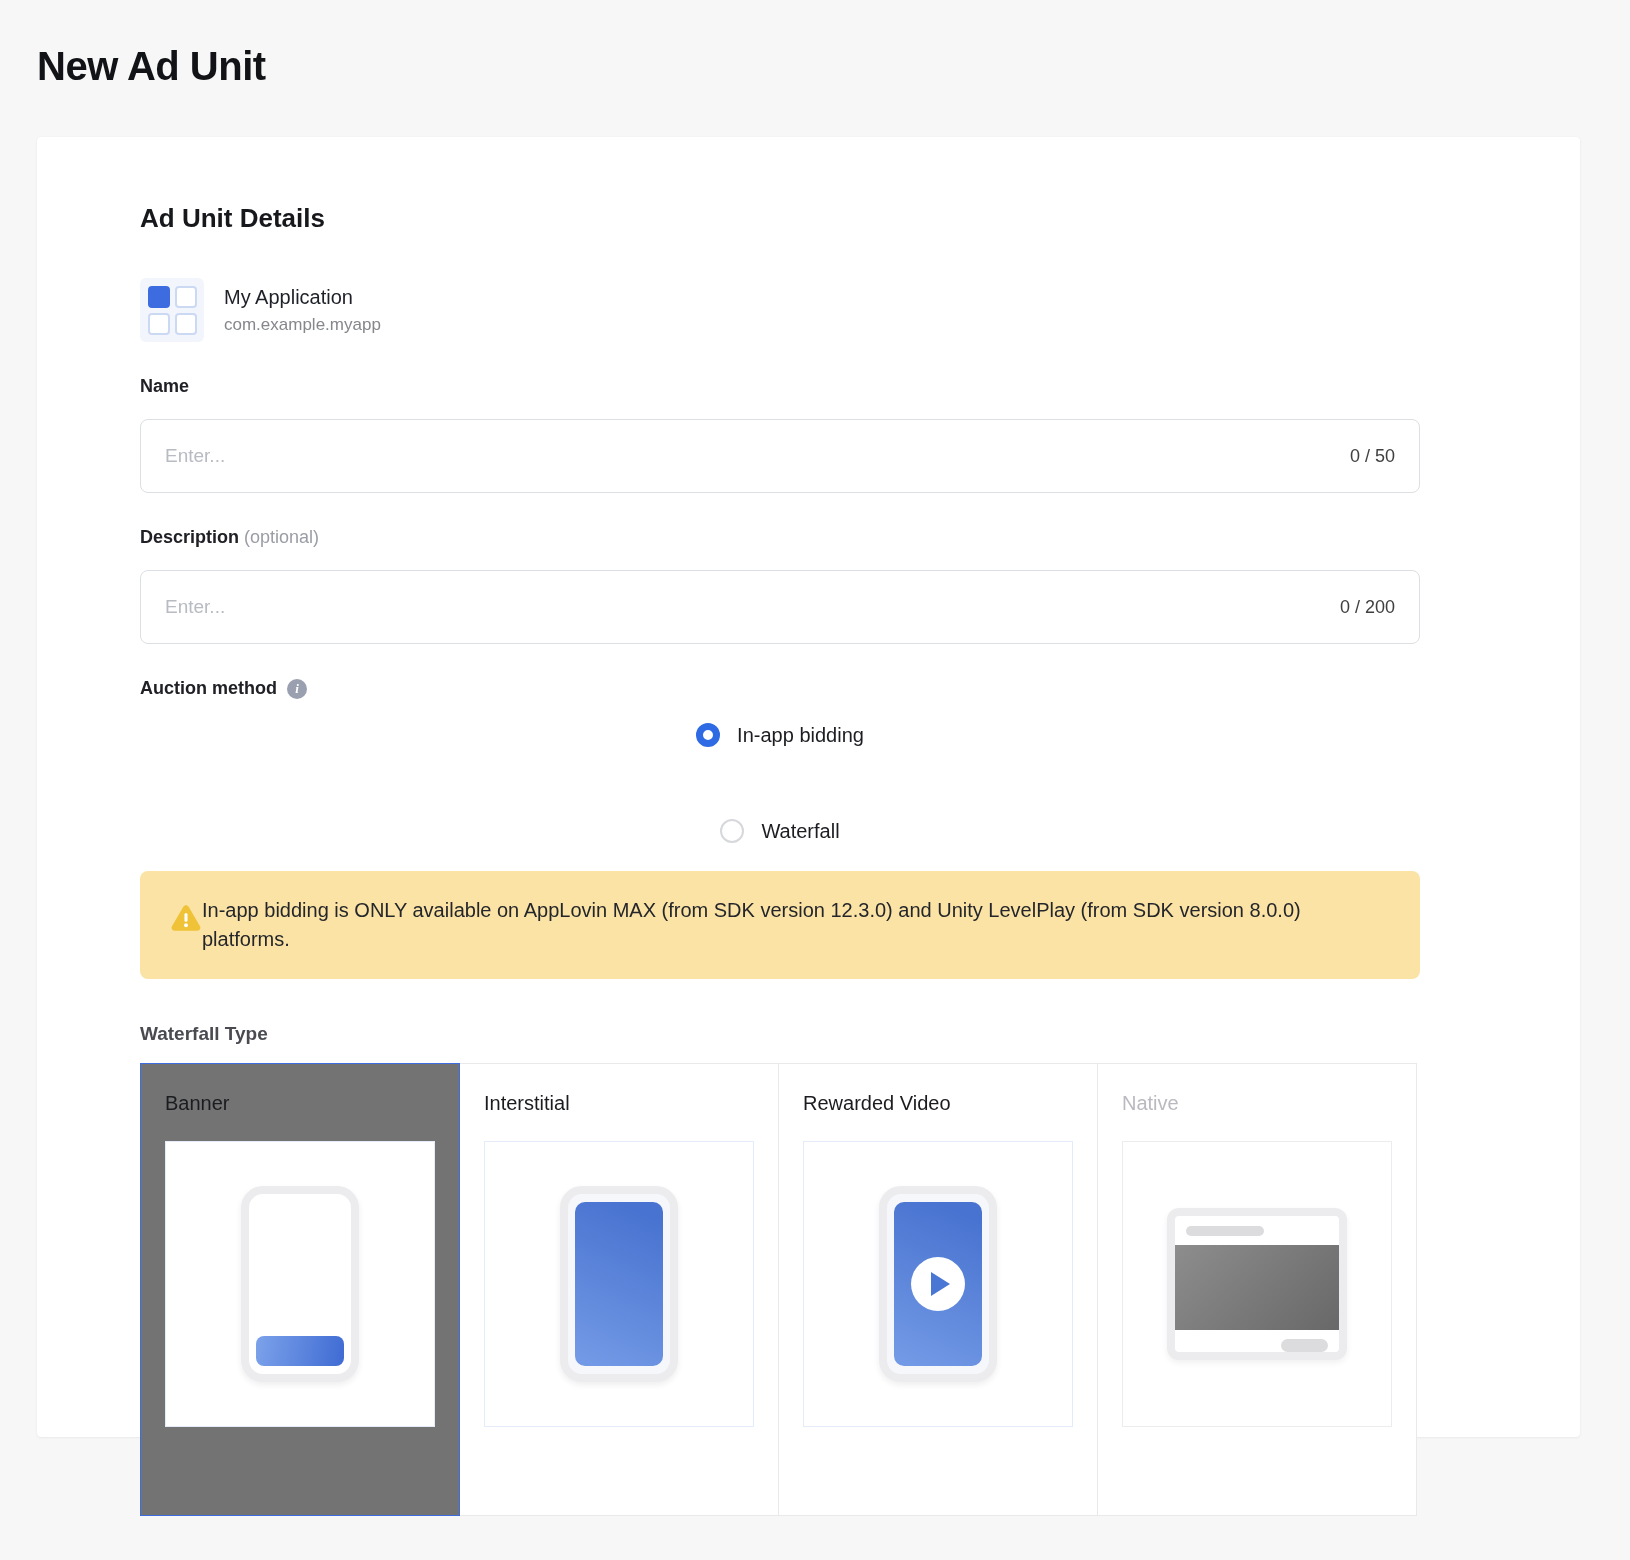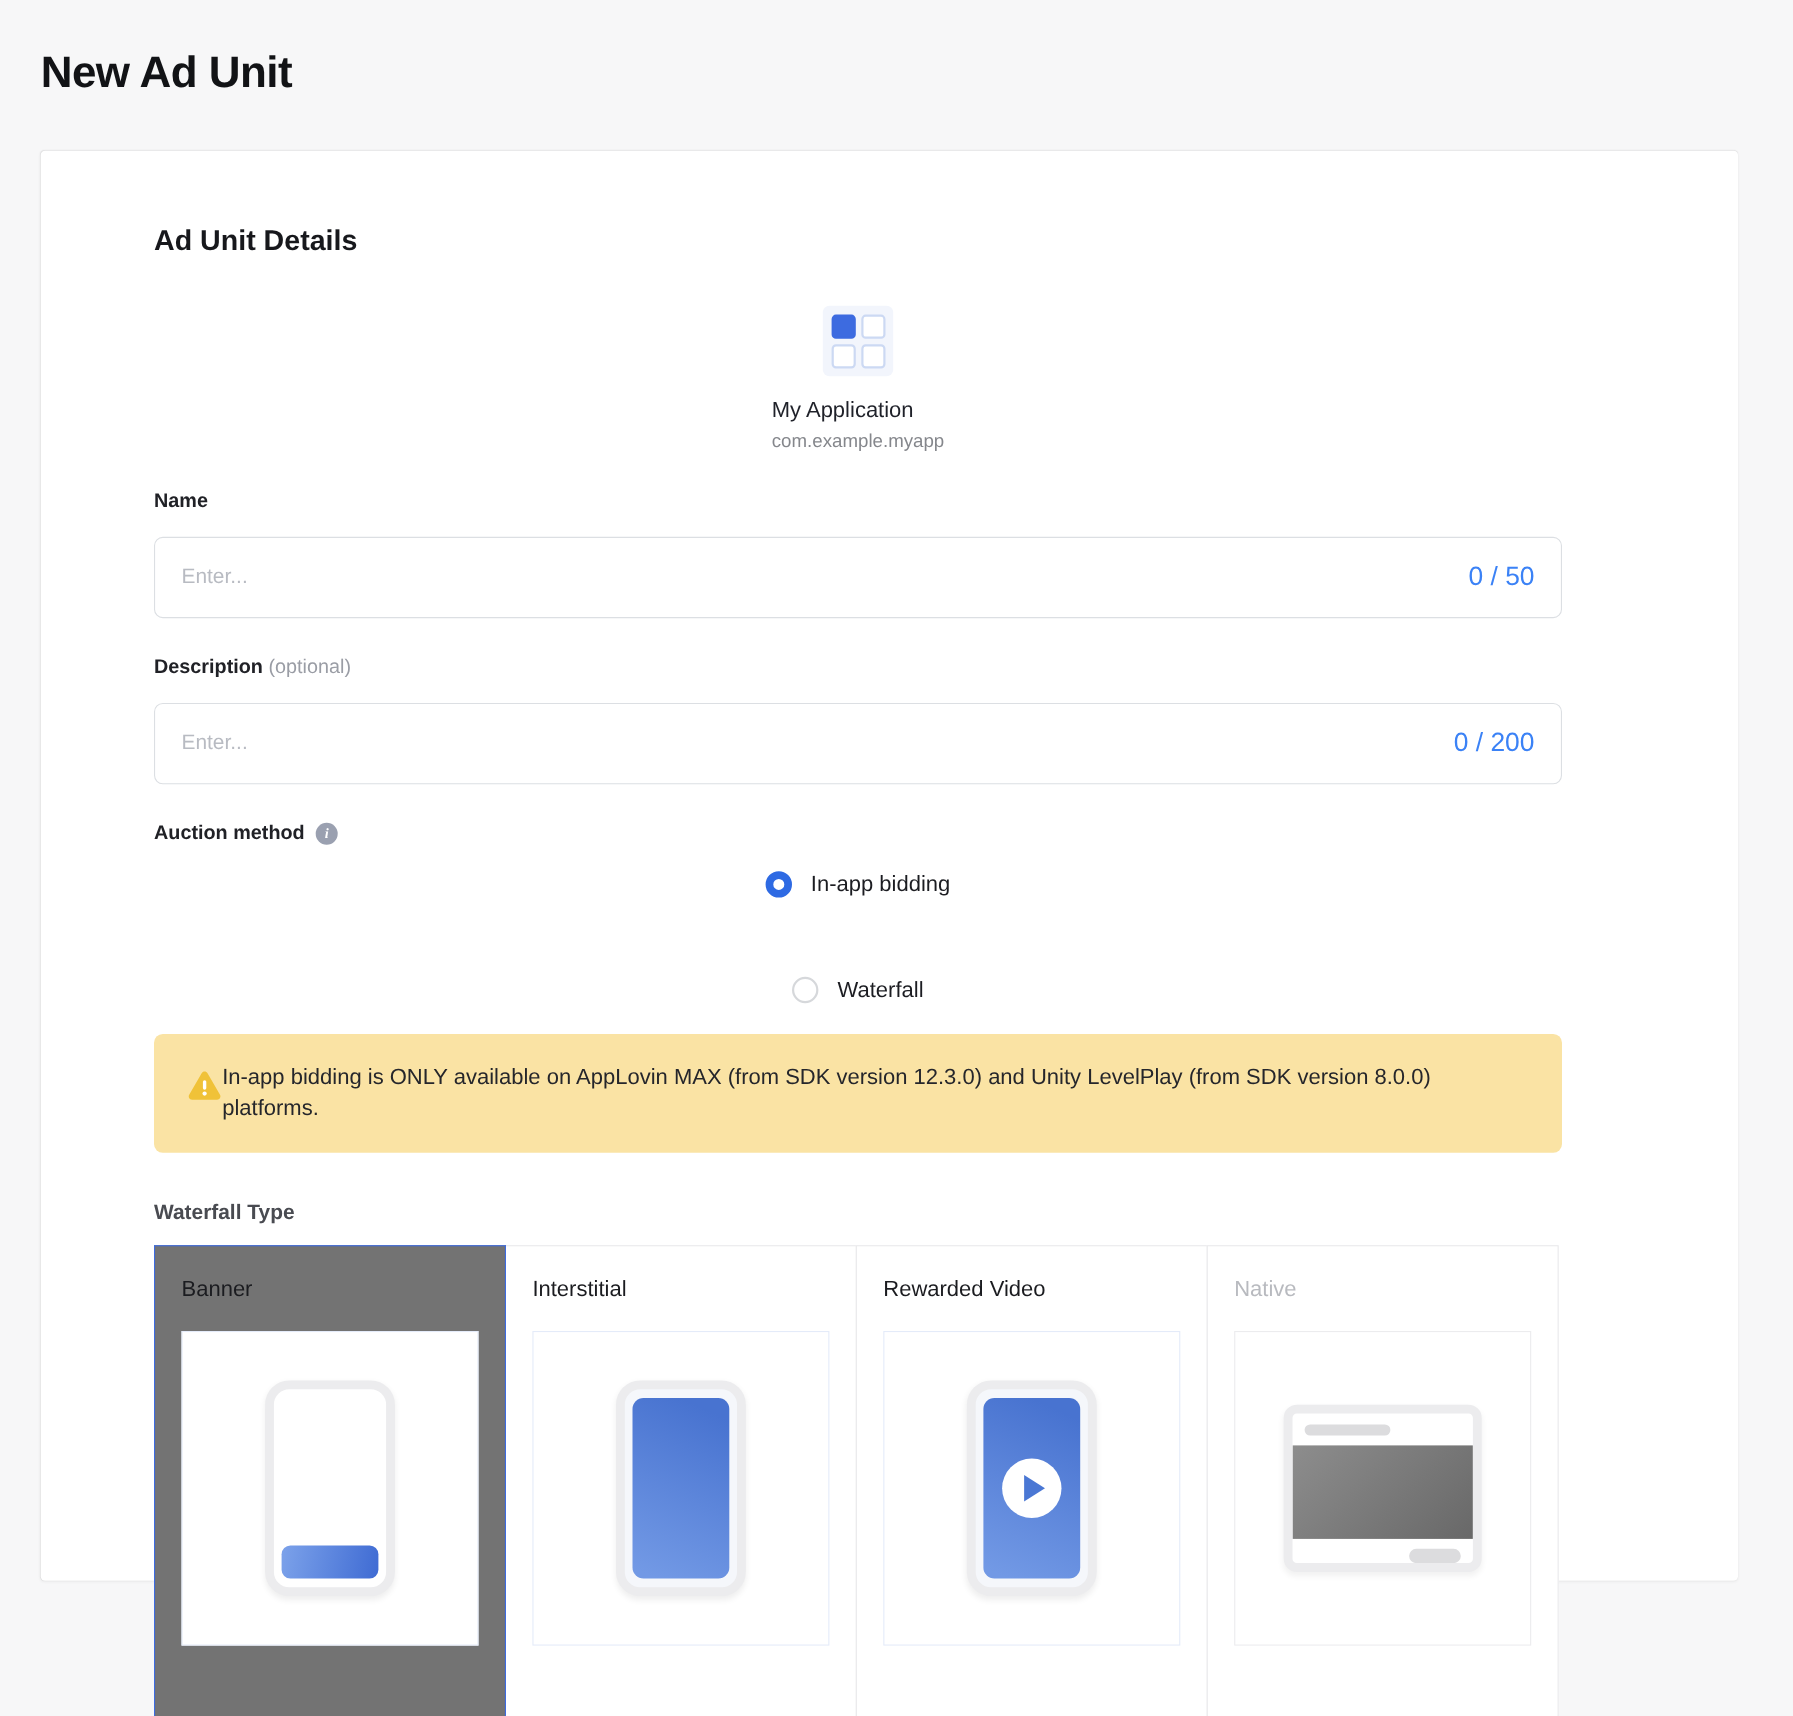--- a/index.html
+++ b/index.html
@@ -28,21 +28,21 @@
   .content { width:1280px; }
 
   .section-title {
     font-size:26px;
     font-weight:700;
     color:#17181c;
     margin-bottom:44px;
   }
 
   
-  .app-row { display:flex; align-items:center; gap:20px; margin-bottom:34px;flex-direction:column; }
+  .app-row { display:flex; align-items:center; gap:20px; margin-bottom:34px; }
   .app-icon {
     width:64px; height:64px;
     background:#f2f5fc;
     border-radius:6px;
     display:grid;
     grid-template-columns:22px 22px;
     grid-template-rows:22px 22px;
     gap:5px;
     align-content:center;
     justify-content:center;
@@ -64,21 +64,21 @@
     padding:0 24px;
     margin-bottom:34px;
   }
   .input-wrap input {
     flex:1; border:none; outline:none;
     font-size:19px; color:#1c1d22;
     font-family:inherit;
     background:transparent;
   }
   .input-wrap input::placeholder { color:#b8bbc2; }
-  .char-counter { font-size:24px; color:#3b82f6; white-space:nowrap; margin-left:16px; }
+  .char-counter { font-size:18px; color:#404040; white-space:nowrap; margin-left:16px; }
 
   
   .auction-label-row { display:flex; align-items:center; gap:10px; margin-bottom:24px; }
   .auction-label { font-size:18px; font-weight:700; color:#202126; }
   .info-icon {
     width:20px; height:20px; border-radius:50%;
     background:#9aa0b0; color:#fff;
     font-size:13px; font-weight:700;
     display:flex; align-items:center; justify-content:center;
     font-family:"Liberation Serif","DejaVu Serif",serif;

